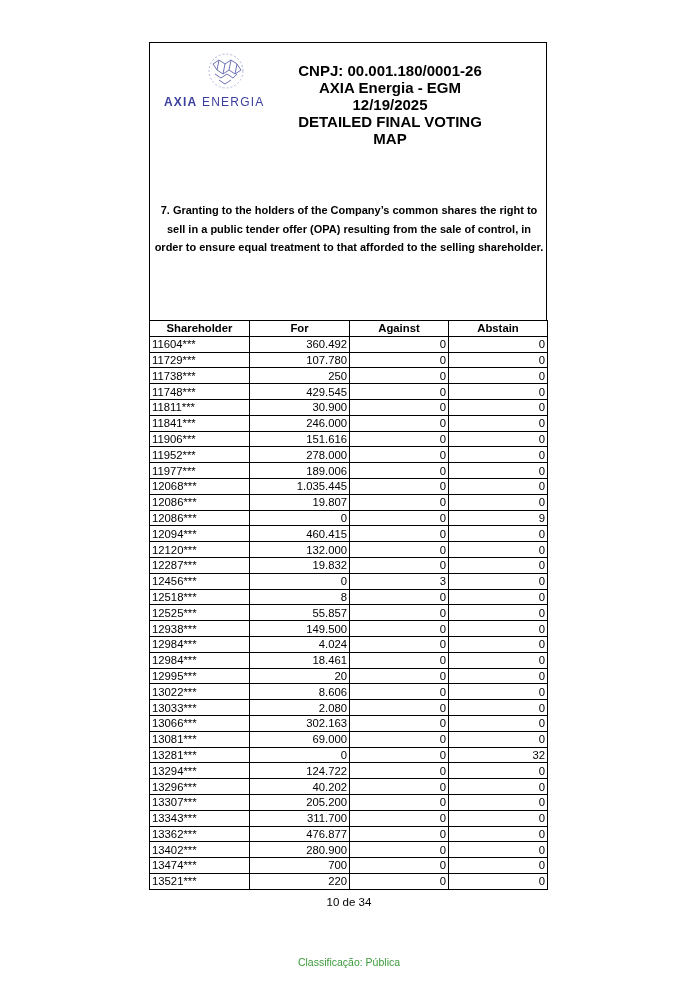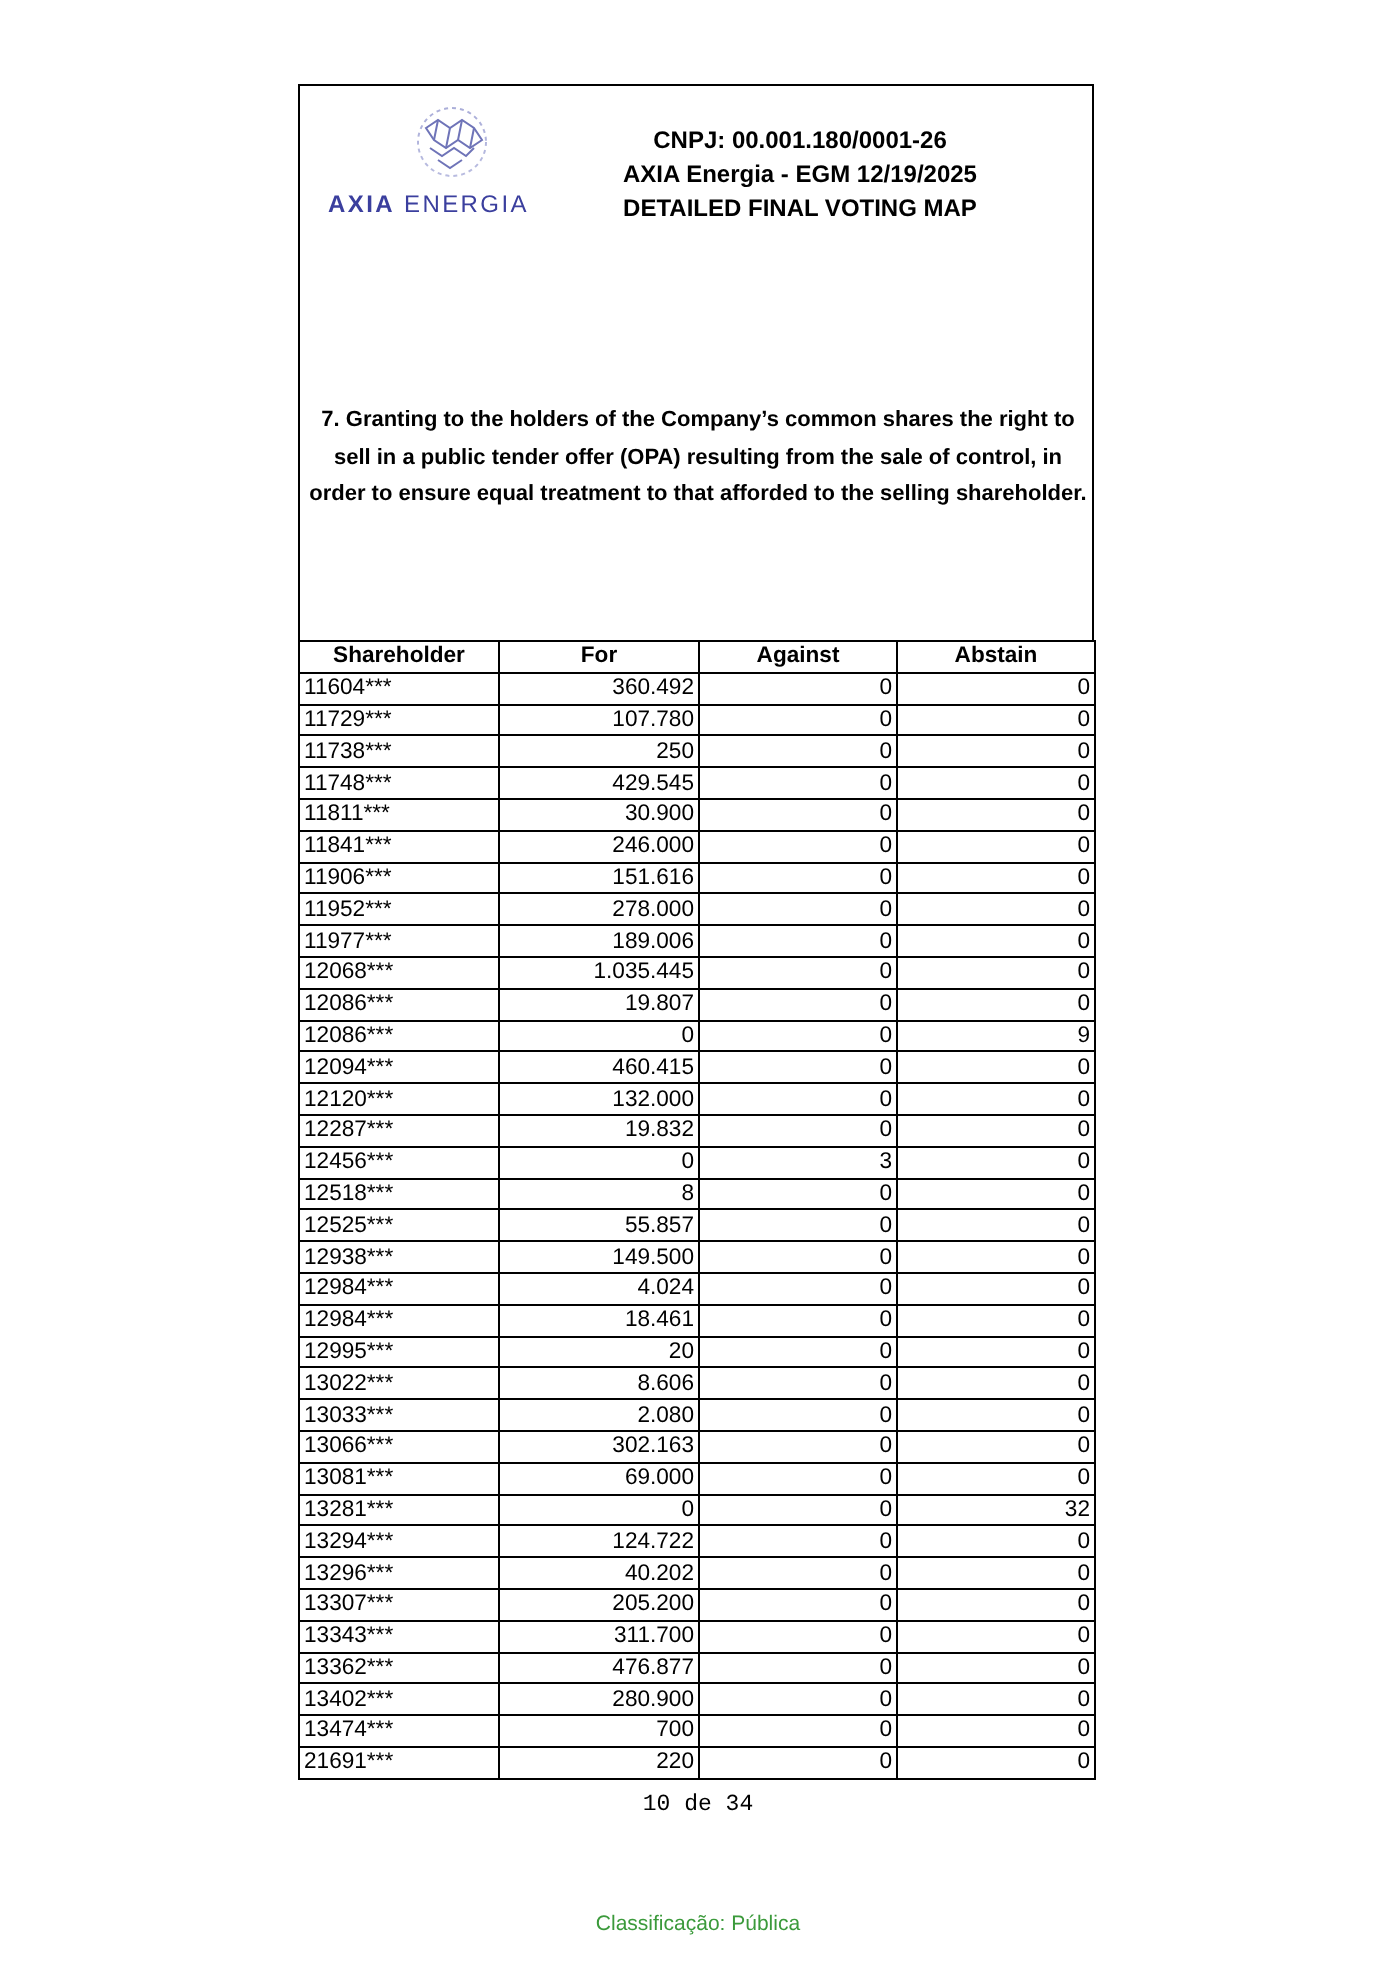--- a/index.html
+++ b/index.html
@@ -2,29 +2,29 @@
 <html><head>
 <meta charset="utf-8">
 <style>
   html, body { margin: 0; padding: 0; background: #ffffff; }
   body { width: 698px; height: 987px; position: relative; font-family: "Liberation Sans", sans-serif; color: #000; overflow: hidden; }
   .frame { position: absolute; left: 149px; top: 42px; width: 398px; height: 279px; border: 1.5px solid #000; box-sizing: border-box; }
   .logo { position: absolute; left: 160px; top: 50px; width: 100px; height: 60px; }
   .logo svg { position: absolute; left: 45px; top: 2px; }
   .logo-text { position: absolute; left: 4px; top: 45px; font-size: 12px; letter-spacing: 1.2px; color: #3b3f9e; white-space: nowrap; }
   .logo-text .strong { font-weight: bold; }
-  .header-text { position: absolute; left: 290px; top: 62px; width: 220px; text-align: center; font-weight: bold; font-size: 12px; line-height: 17px; }
+  .header-text { position: absolute; left: 280px; top: 62px; width: 220px; text-align: center; font-weight: bold; font-size: 15px; line-height: 17px; }
   .question { position: absolute; left: 152px; top: 201px; width: 394px; text-align: center; font-weight: bold; font-size: 11px; line-height: 18.5px; }
   table { position: absolute; left: 149px; top: 320px; border-collapse: collapse; font-size: 11.3px; }
   th, td { border: 1.5px solid #000; height: 15.8px; padding: 0 2px; line-height: 14px; box-sizing: border-box; }
   th { font-weight: bold; }
   td.num { text-align: right; }
   td.sh { text-align: left; }
   col.c1 { width: 100px; } col.c2 { width: 100px; } col.c3 { width: 99px; } col.c4 { width: 99px; }
-  .page-num { position: absolute; left: 0; width: 698px; top: 896px; text-align: center; font-size: 11.5px; font-family: Liberation Mono, monospace; }
+  .page-num { position: absolute; left: 0; width: 698px; top: 896px; text-align: center; font-size: 11.5px; }
   .classification { position: absolute; left: 0; width: 698px; top: 956px; text-align: center; font-size: 10.5px; color: #3b9a3b; }
 </style>
 </head>
 <body>
 
 <div class="frame"></div>
 
 <div class="logo">
   <svg width="42" height="40" viewBox="0 0 42 40">
     <defs>
@@ -266,21 +266,21 @@
         <td class="num">0</td>
         <td class="num">0</td>
       </tr>
       <tr>
         <td class="sh">13474***</td>
         <td class="num">700</td>
         <td class="num">0</td>
         <td class="num">0</td>
       </tr>
       <tr>
-        <td class="sh">21691***</td>
+        <td class="sh">13521***</td>
         <td class="num">220</td>
         <td class="num">0</td>
         <td class="num">0</td>
       </tr>
     </tbody>
 </table>
 
 <div class="page-num">10 de 34</div>
 <div class="classification">Classificação: Pública</div>
 

